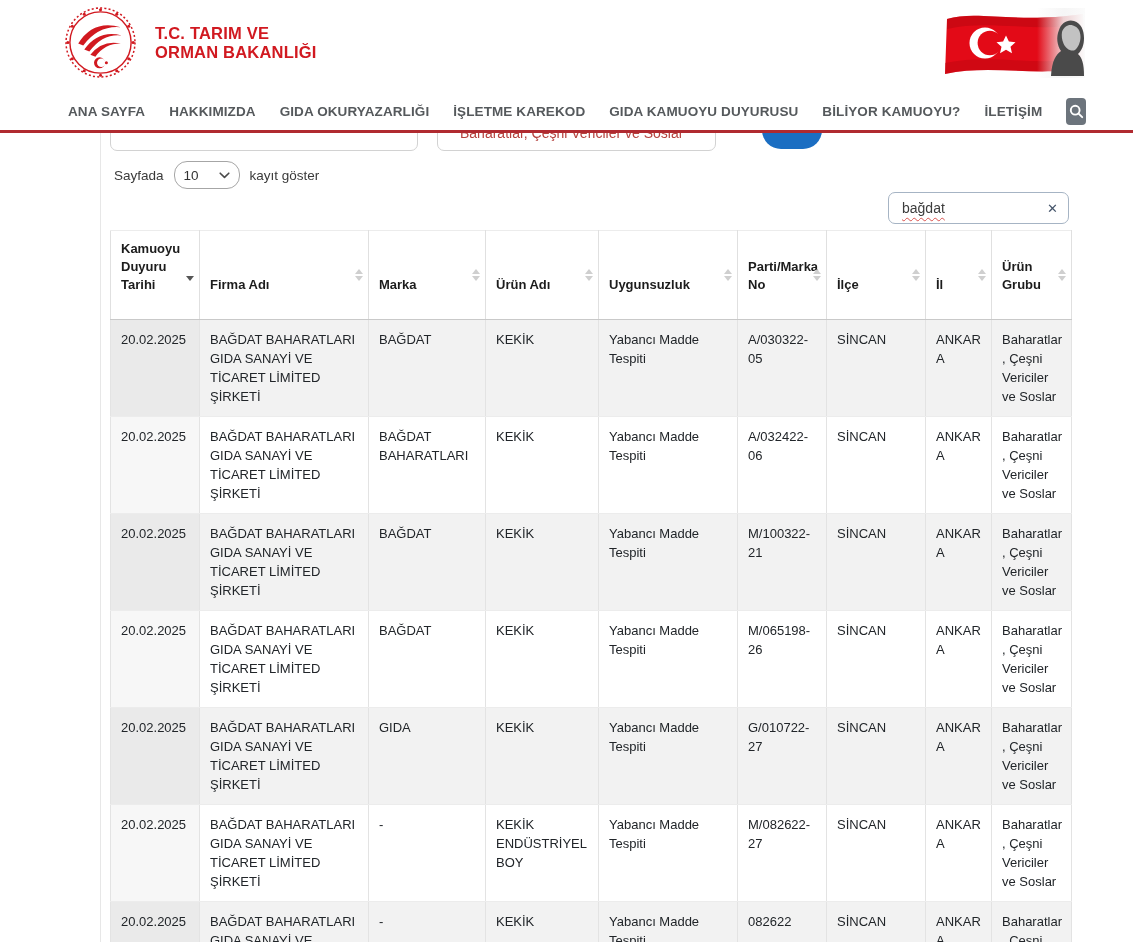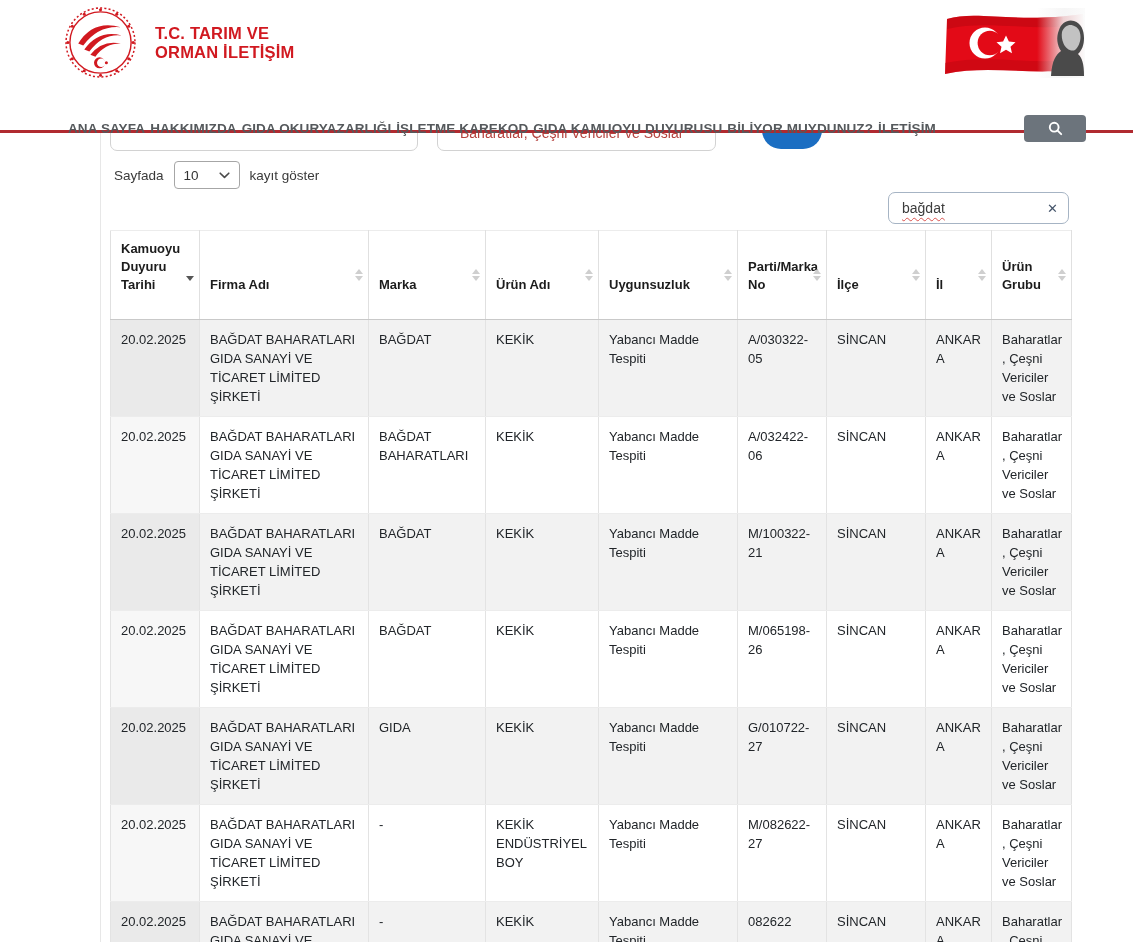--- a/index.html
+++ b/index.html
@@ -24,21 +24,21 @@
   }
   .filter-go-button {
     position:absolute; left:661px; top:-2px; width:60px; height:39px;
     background:#1b6ec2; border-radius:19px; border:none;
   }
   .length-row {
     position:absolute; left:13px; top:49px; display:flex; align-items:center;
     gap:10px; font-size:13.5px; color:#3a3a3a;
   }
   .length-select {
-    width:66px; height:28px; border:1px solid #a6a6a6; border-radius:4px;
+    width:66px; height:28px; border:1px solid #a6a6a6; border-radius:13px;
     display:flex; align-items:center; justify-content:space-between;
     padding:0 9px; font-size:13.5px; color:#333; background:#fff; cursor:pointer;
   }
   .table-search {
     position:absolute; left:787px; top:80px; width:181px; height:32px;
     border:1.5px solid #a6b4c4; border-radius:7px; background:#fff;
     display:flex; align-items:center; padding:0 10px 0 13px; justify-content:space-between;
   }
   .table-search .query {
     font-size:14px; color:#3c3c3c;
@@ -89,22 +89,22 @@
 
   
   header.site {
     position:absolute; left:0; top:0; width:1133px; height:133px;
     background:#fff; z-index:10; border-bottom:3px solid #b02a30;
   }
   .logo-wrap { position:absolute; left:64px; top:6px; display:flex; align-items:center; gap:18px; }
   .logo-text { color:#d11920; font-weight:bold; font-size:16.5px; line-height:19px; letter-spacing:0.2px; }
   .flag { position:absolute; right:48px; top:8px; }
   nav.main {
-    position:absolute; left:68px; right:47px; top:113px; height:30px;
-    display:flex; align-items:center; gap:5px;
+    position:absolute; left:68px; right:47px; top:96px; height:30px;
+    display:flex; align-items:center; gap:24px;
   }
   .nav-item {
     font-size:13.5px; font-weight:bold; color:#55595c; white-space:nowrap;
     letter-spacing:0.1px; cursor:pointer;
   }
   .nav-search-button {
     margin-left:auto; width:62px; height:27px; background:#6c747c; border:none;
     border-radius:4px; display:flex; align-items:center; justify-content:center; cursor:pointer;
   }
 </style>
@@ -295,21 +295,21 @@
         </g>
         <path d="M14,37 Q29,13 56,21 Q34,19 19,39 Z" fill="#d11920"></path>
         <path d="M20,43 Q34,23 57,29 Q38,27 25,45 Z" fill="#d11920"></path>
         <path d="M26,48 Q38,33 56,37 Q40,37 31,50 Z" fill="#d11920"></path>
         <circle cx="35" cy="56" r="5.4" fill="#d11920"></circle>
         <circle cx="36.8" cy="56" r="4.2" fill="#fff"></circle>
         <circle cx="41.8" cy="56" r="1.5" fill="#d11920"></circle>
       </svg>
       <div class="logo-text">
         <div>T.C. TARIM VE</div>
-        <div>ORMAN İLETİŞİM</div>
+        <div>ORMAN BAKANLIĞI</div>
       </div>
     </div>
 
     <svg class="flag" width="140" height="70" viewBox="0 0 140 70">
       <defs>
         <linearGradient id="fade" x1="0" y1="0" x2="1" y2="0">
           <stop offset="0" stop-color="#f2f2f2" stop-opacity="0"></stop>
           <stop offset="0.55" stop-color="#f4f4f4" stop-opacity="0.85"></stop>
           <stop offset="1" stop-color="#fbfbfb"></stop>
         </linearGradient>
@@ -324,21 +324,21 @@
       <path d="M106,68 C107,52 111,47 116,43 C112,37 111,29 114,22 C116,15 123,11 129,13 C136,15 139,22 139,30 C139,37 137,42 133,46 C137,50 139,55 139,68 Z" fill="#4a4a4a"></path>
       <path d="M117,24 C119,18 124,16 128,17.5 C133,19 135.5,23 135.5,29 C135.5,34.5 133,39.5 130,42 C126,44 120.5,40.5 118.5,35.5 C116.8,31.5 116.4,27.5 117,24 Z" fill="#c2c2c2"></path>
     </svg>
 
     <nav class="main">
       <span class="nav-item">ANA SAYFA</span>
       <span class="nav-item">HAKKIMIZDA</span>
       <span class="nav-item">GIDA OKURYAZARLIĞI</span>
       <span class="nav-item">İŞLETME KAREKOD</span>
       <span class="nav-item">GIDA KAMUOYU DUYURUSU</span>
-      <span class="nav-item">BİLİYOR MUYDUNUZ?</span>
+      <span class="nav-item">BİLİYOR KAMUOYU?</span>
       <span class="nav-item">İLETİŞİM</span>
       <button class="nav-search-button">
         <svg width="15" height="15" viewBox="0 0 15 15">
           <circle cx="6.2" cy="6.2" r="4.4" fill="none" stroke="#fff" stroke-width="1.9"></circle>
           <line x1="9.6" y1="9.6" x2="13.2" y2="13.2" stroke="#fff" stroke-width="1.9" stroke-linecap="round"></line>
         </svg>
       </button>
     </nav>
   </header>
 </div>

